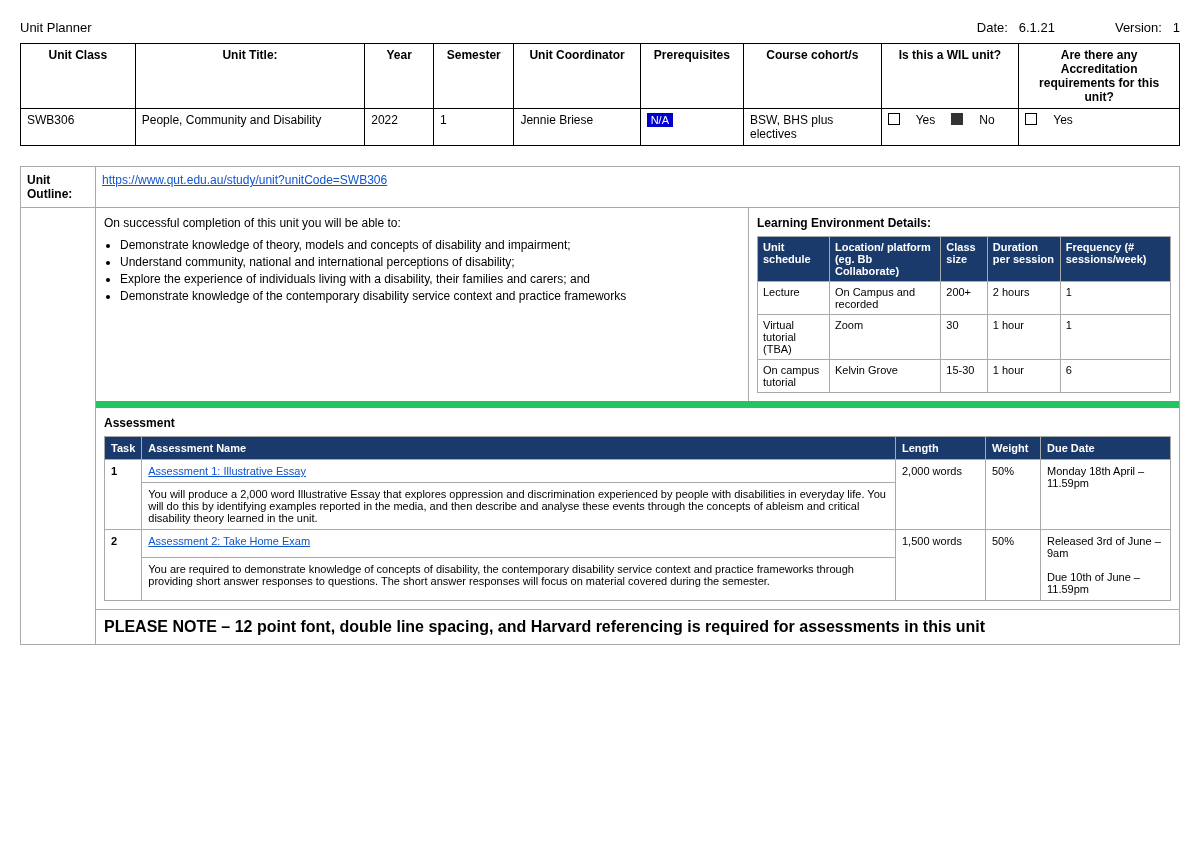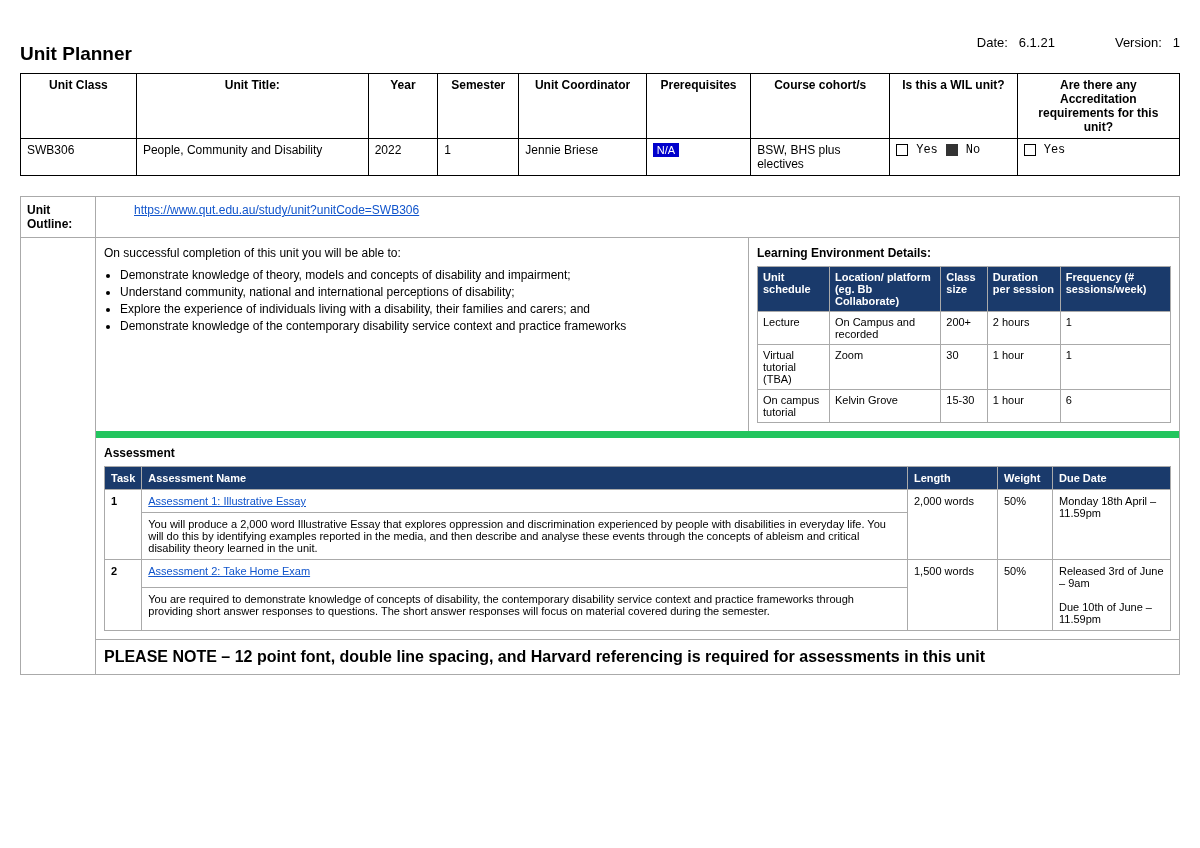--- a/index.html
+++ b/index.html
@@ -11,21 +11,21 @@
       padding: 20px;
     }
 
     
     .top-header {
       display: flex;
       justify-content: space-between;
       align-items: center;
       margin-bottom: 8px;
     }
-    .top-header-title { font-weight: bold; font-size: 19px; margin-top: 23px; }
+    .top-header-title { font-weight: normal; font-size: 13px; }
     .top-header-meta { display: flex; gap: 60px; font-size: 13px; }
 
     
     .info-table {
       width: 100%;
       border-collapse: collapse;
       border: 1px solid #000;
       margin-bottom: 20px;
     }
     .info-table th, .info-table td {
@@ -39,44 +39,42 @@
       font-size: 12px;
     }
     .na-badge {
       background: #0000cc;
       color: #fff;
       padding: 1px 4px;
       font-size: 11px;
     }
     .checkbox-group {
       display: flex;
-      align-items: center;
-      gap: 8px;
-      font-family: Liberation Mono, monospace;
+      align-items: flex-start;
+      gap: 16px;
     }
     .checkbox-filled {
       width: 12px; height: 12px;
       background: #333;
       display: inline-block;
     }
     .checkbox-empty {
       width: 12px; height: 12px;
       border: 1px solid #000;
       display: inline-block;
     }
 
     
     .outline-container {
       border: 1px solid #aaa;
       width: 100%;
     }
     .outline-header-row {
       display: flex;
       border-bottom: 1px solid #aaa;
-      gap: 32px;
     }
     .outline-label {
       width: 75px;
       min-width: 75px;
       padding: 6px;
       font-weight: bold;
       font-size: 12px;
       border-right: 1px solid #aaa;
     }
     .outline-link {
@@ -176,21 +174,21 @@
       padding: 5px 6px;
       vertical-align: top;
     }
     .assessment-link {
       color: #1155cc;
       text-decoration: underline;
     }
     .task-num-col { width: 30px; }
     .length-col { width: 90px; }
     .weight-col { width: 55px; }
-    .duedate-col { width: 118px; }
+    .duedate-col { width: 130px; }
 
     
     .note-row {
       border-top: 1px solid #aaa;
       padding: 8px;
       font-weight: bold;
       font-size: 16px;
     }
   </style>
 </head>

